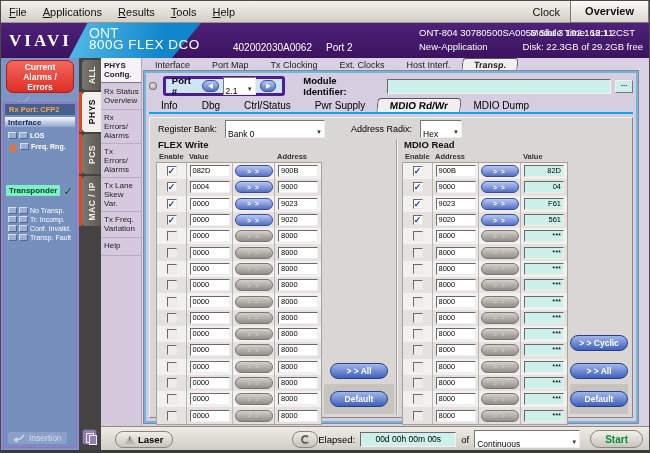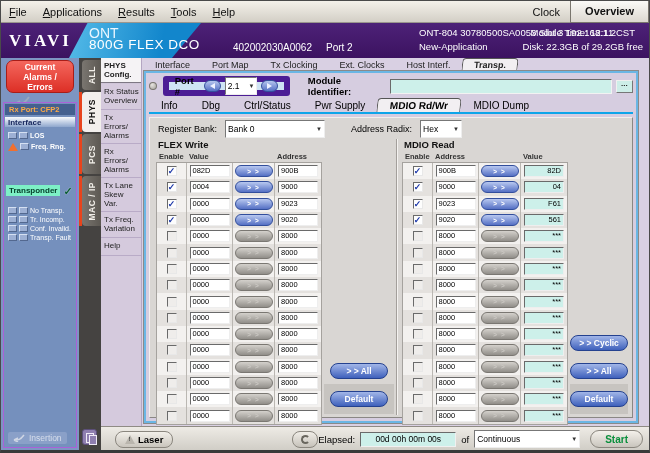--- a/index.html
+++ b/index.html
@@ -63,27 +63,27 @@
   .nav-item.help { min-height:18px; }
 
   
   .content { position:absolute; left:141px; top:57px; width:509px; height:368px; }
   .main-tabs { position:absolute; left:2px; top:0; right:4px; height:13px; display:flex; align-items:flex-end; font-size:9px; color:#222; }
   .mtab { padding:1px 11px; white-space:nowrap; }
   .mtab.active { background:#f2eff2; border:1px solid #555; border-bottom:none; border-radius:4px 4px 0 0; font-weight:bold; transform:skewX(-6deg); }
   .panel { position:absolute; left:2px; top:13px; width:494px; height:352px; border:2px solid #6ab6e4; outline:1px solid #8a8a8a; background:#d6cde0; }
 
   .port-row { position:absolute; left:3px; top:2px; right:3px; height:22px; display:flex; align-items:center; }
-  .port-group { display:flex; align-items:center; gap:4px; background:#cfe4f4; border:6px solid #4c1d95; border-radius:3px; height:20px; padding:0 6px; margin-left:2px; }
+  .port-group { display:flex; align-items:center; gap:4px; background:#cfe4f4; border:3px solid #4c1d95; border-radius:3px; height:20px; padding:0 6px; margin-left:2px; }
   .led-dot { width:8px; height:8px; border-radius:50%; background:radial-gradient(circle at 35% 30%,#e8e5e0,#a5a29c); border:1px solid #7a7770; }
   .port-label { font-size:9.5px; font-weight:bold; }
   .nav-oval { width:17px; height:12px; border-radius:8px; background:linear-gradient(#b5c5ee,#5570c4); border:1px solid #34509e; display:flex; align-items:center; justify-content:center; }
   .tri-l { width:0; height:0; border-top:3px solid transparent; border-bottom:3px solid transparent; border-right:5px solid #eef2ff; }
   .tri-r { width:0; height:0; border-top:3px solid transparent; border-bottom:3px solid transparent; border-left:5px solid #eef2ff; }
-  .dropdown { background:#fff; border:1px solid; border-color:#777 #eee #eee #777; font-size:8.5px; display:flex; align-items:center; justify-content:space-between; padding:8px 2px; height:13px; }
+  .dropdown { background:#fff; border:1px solid; border-color:#777 #eee #eee #777; font-size:8.5px; display:flex; align-items:flex-start; justify-content:space-between; padding:8px 2px; height:13px; }
   .dd-arrow { font-size:6px; color:#333; }
   .port-dd { width:34px; }
   .modid-label { font-size:9.5px; font-weight:bold; margin-left:18px; }
   .modid-field { width:230px; height:15px; background:#cdf0ea; border:1px solid; border-color:#6a6a6a #f2f2f2 #f2f2f2 #6a6a6a; margin-left:6px; }
   .more-btn { width:18px; height:13px; margin-left:4px; background:#cdeee8; border:1px solid; border-color:#f0f0f0 #777 #777 #f0f0f0; font-size:8px; line-height:6px; text-align:center; font-weight:bold; color:#222; }
 
   .sub-tabs { position:absolute; left:3px; top:27px; right:3px; height:14px; display:flex; align-items:flex-end; font-size:10px; border-bottom:2px solid #0ea5e9; }
   .stab { padding:1px 12px; white-space:nowrap; }
   .stab.active { background:#f2eff2; border:1px solid #555; border-bottom:none; border-radius:4px 4px 0 0; font-weight:bold; transform:skewX(-6deg); }
 
@@ -248,22 +248,22 @@
       <span class="vtab-body">
           <span class="vtab-label">MAC / IP</span>
         </span>
     </div>
     <div class="copy-btn"></div>
   </div>
 
   <div class="navcol">
     <div class="nav-item active">PHYS Config.</div>
     <div class="nav-item">Rx Status Overview</div>
+    <div class="nav-item">Rx Errors/ Alarms</div>
     <div class="nav-item">Tx Errors/ Alarms</div>
-    <div class="nav-item">Rx Errors/ Alarms</div>
     <div class="nav-item">Tx Lane Skew Var.</div>
     <div class="nav-item">Tx Freq. Variation</div>
     <div class="nav-item help">Help</div>
   </div>
 
   <div class="content">
     <div class="main-tabs">
       <span class="mtab">Interface</span>
       <span class="mtab">Port Map</span>
       <span class="mtab">Tx Clocking</span>

